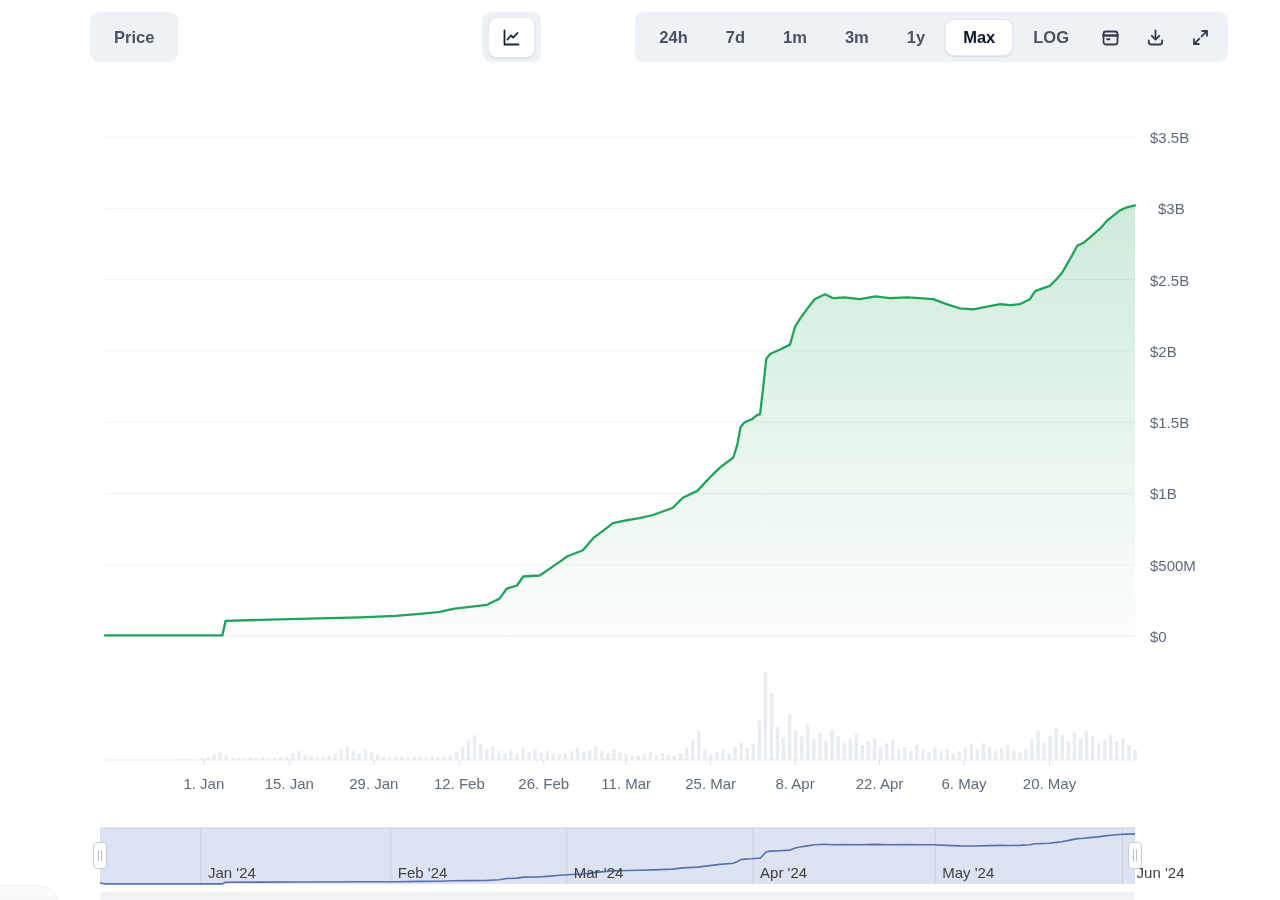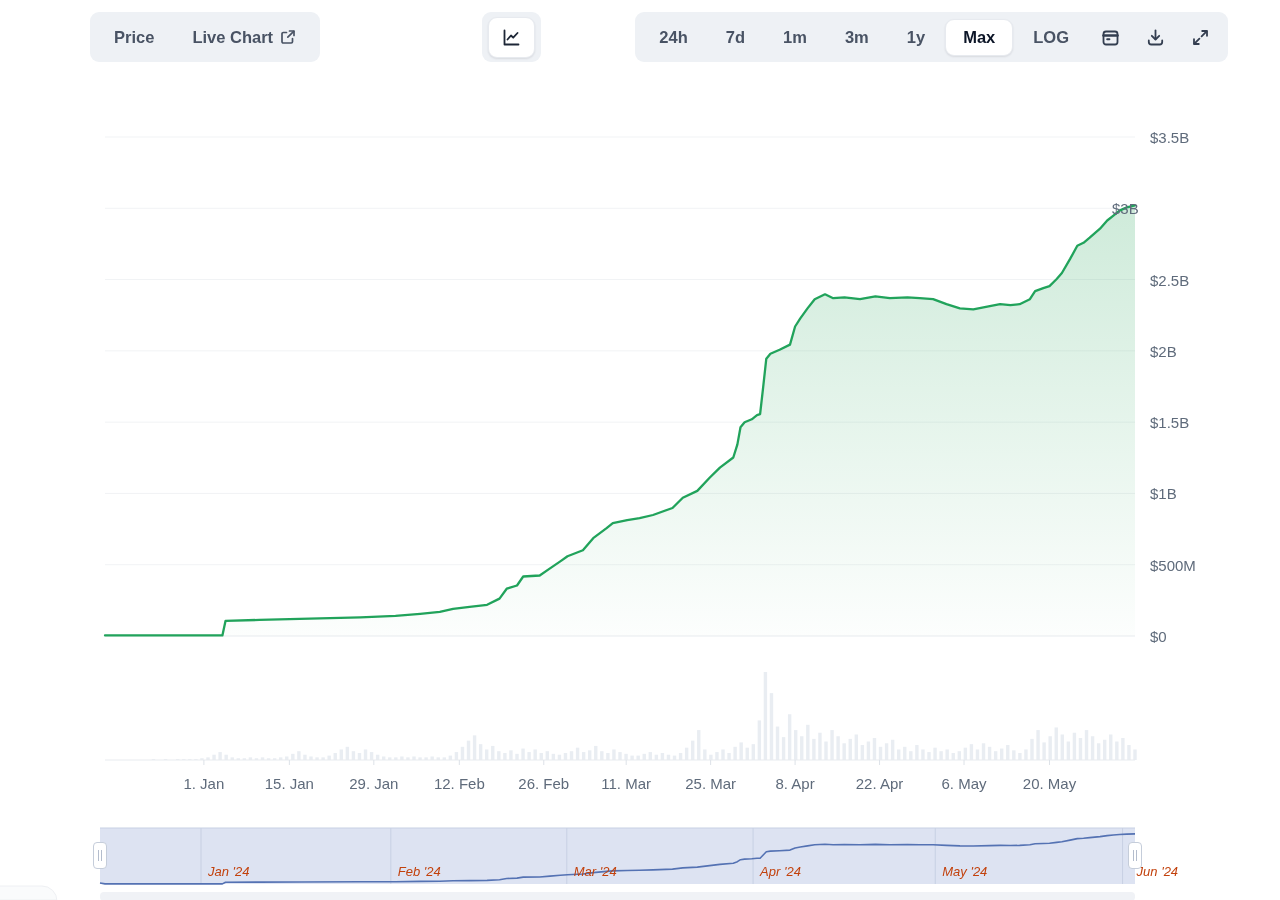--- a/index.html
+++ b/index.html
@@ -11,48 +11,38 @@
   .tb-btn{display:flex;align-items:center;gap:7px;padding:9px 18px;border:none;background:transparent;
           border-radius:9px;font-family:inherit;font-size:16.5px;font-weight:600;color:#495364;cursor:pointer;white-space:nowrap;}
   .tb-btn.active{background:#fff;color:#0c1527;font-weight:700;box-shadow:0 1px 2px rgba(16,24,40,.10);
                  border:1px solid #e7eaef;padding:8px 17px;}
   .tb-btn.icon-only{padding:9px 12px;}
   .tb-btn svg{display:block;}
   
   .lbl{position:absolute;font-size:15px;color:#5f6b7b;white-space:nowrap;}
   .y-label{transform:translateY(-50%);}
   .x-label{transform:translateX(-50%);}
-  .nav-label{color:#c2410c;font-size:13px;font-style:italic;}
+  .nav-label{color:#404040;font-size:15px;}
   
   .watermark{position:absolute;left:984px;top:589px;display:flex;align-items:center;gap:8px;}
   .watermark .wm-text{font-size:20px;font-weight:600;color:#d9dce0;letter-spacing:.2px;}
   
   .nav-handle{position:absolute;top:842px;width:14px;height:27px;background:#fff;border:1px solid #c5cdda;
               border-radius:4px;box-sizing:border-box;display:flex;align-items:center;justify-content:center;gap:2px;cursor:ew-resize;}
   .nav-handle i{display:block;width:1px;height:11px;background:#b4bdcd;}
   
   .hit{position:absolute;background:transparent;}
 </style>
 </head>
 <body>
 
 <div class="app">
 
   <div class="tb-group" style="left:90px;">
     <button class="tb-btn">Price</button>
-    <button class="tb-btn">
-      <span>Live Chart</span>
-      <span>
-        <svg width="16" height="16" viewBox="0 0 16 16" fill="none" stroke="#495364" stroke-width="1.7" stroke-linecap="round" stroke-linejoin="round">
-          <path d="M12.5 9.5v3.2a1.3 1.3 0 0 1-1.3 1.3H3.3A1.3 1.3 0 0 1 2 12.7V4.8a1.3 1.3 0 0 1 1.3-1.3h3.2"></path>
-          <path d="M9.5 2h4.5v4.5"></path>
-            <path d="M13.7 2.3 7.8 8.2"></path>
-        </svg>
-      </span>
-    </button>
   </div>
 
   <div class="tb-group" style="left:482px;">
     <button class="tb-btn icon-only active">
       <span>
         <svg width="21" height="21" viewBox="0 0 21 21" fill="none" stroke="#1d2636" stroke-width="1.8" stroke-linecap="round" stroke-linejoin="round">
           <path d="M3.5 3.5v14h14"></path>
           <path d="M6.5 12.5 10 8.5l2.2 2.2 4.3-4.7"></path>
         </svg>
       </span>
@@ -295,21 +285,21 @@
       <line x1="753.085" y1="828" x2="753.085" y2="884" stroke="#c7d0e3" stroke-width="1"></line>
       <line x1="935.245" y1="828" x2="935.245" y2="884" stroke="#c7d0e3" stroke-width="1"></line>
       <line x1="1122.58" y1="828" x2="1122.58" y2="884" stroke="#c7d0e3" stroke-width="1"></line>
       <polyline points="100.0,883.0 105.0,883.9 161.7,883.9 222.4,883.9 225.5,882.2 259.5,882.1 299.7,882.0 360.4,881.8 395.5,881.7 420.2,881.4 439.8,881.2 453.1,880.8 469.6,880.6 487.1,880.4 499.5,879.7 506.7,878.5 517.0,878.1 523.2,877.1 539.7,877.0 550.0,876.1 560.3,875.3 567.5,874.7 582.9,874.0 593.2,872.6 606.6,871.4 612.8,870.9 627.2,870.5 639.6,870.3 653.0,869.9 672.5,869.1 682.8,867.9 697.3,867.1 709.6,865.6 719.9,864.4 733.3,863.2 737.4,861.7 740.5,859.7 744.6,859.1 751.8,858.8 757.0,858.3 760.1,858.2 763.2,855.0 766.3,851.7 770.4,851.1 779.6,850.7 790.0,850.1 795.1,848.0 800.3,847.0 807.5,845.9 814.7,844.8 825.0,844.2 833.2,844.7 844.5,844.6 860.0,844.8 875.4,844.4 889.9,844.7 907.4,844.6 919.7,844.7 933.1,844.8 946.5,845.4 959.9,845.9 973.3,846.0 989.8,845.6 1000.1,845.4 1010.4,845.5 1019.6,845.4 1029.9,844.8 1035.1,843.8 1043.3,843.5 1049.5,843.3 1056.7,842.4 1061.9,841.7 1070.1,840.1 1077.3,838.6 1083.5,838.2 1089.7,837.6 1100.0,836.6 1107.2,835.6 1113.4,835.0 1119.5,834.5 1126.8,834.1 1135.0,833.9" fill="none" stroke="#5472b3" stroke-width="1.6" stroke-linejoin="round"></polyline>
       <rect x="100" y="892" width="1035" height="9" rx="4" fill="#f0f2f6"></rect>
       <path d="M-10 886 H42 a15 15 0 0 1 15 15 V900 H-10 Z" fill="#fafbfc" stroke="#eef0f3" stroke-width="1"></path>
     </svg>
 
   <div id="labels">
       <span class="lbl y-label" style="left: 1150px; top: 137px;">$3.5B</span>
-      <span class="lbl y-label" style="left: 1112px; top: 208.286px;">$3B</span>
+      <span class="lbl y-label" style="left: 1158px; top: 208.286px;">$3B</span>
       <span class="lbl y-label" style="left: 1150px; top: 279.571px;">$2.5B</span>
       <span class="lbl y-label" style="left: 1150px; top: 350.857px;">$2B</span>
       <span class="lbl y-label" style="left: 1150px; top: 422.143px;">$1.5B</span>
       <span class="lbl y-label" style="left: 1150px; top: 493.429px;">$1B</span>
       <span class="lbl y-label" style="left: 1150px; top: 564.714px;">$500M</span>
       <span class="lbl y-label" style="left: 1150px; top: 636px;">$0</span>
       <span class="lbl x-label" style="left: 203.88px; top: 775px;">1. Jan</span>
       <span class="lbl x-label" style="left: 289.37px; top: 775px;">15. Jan</span>
       <span class="lbl x-label" style="left: 373.83px; top: 775px;">29. Jan</span>
       <span class="lbl x-label" style="left: 459.32px; top: 775px;">12. Feb</span>

